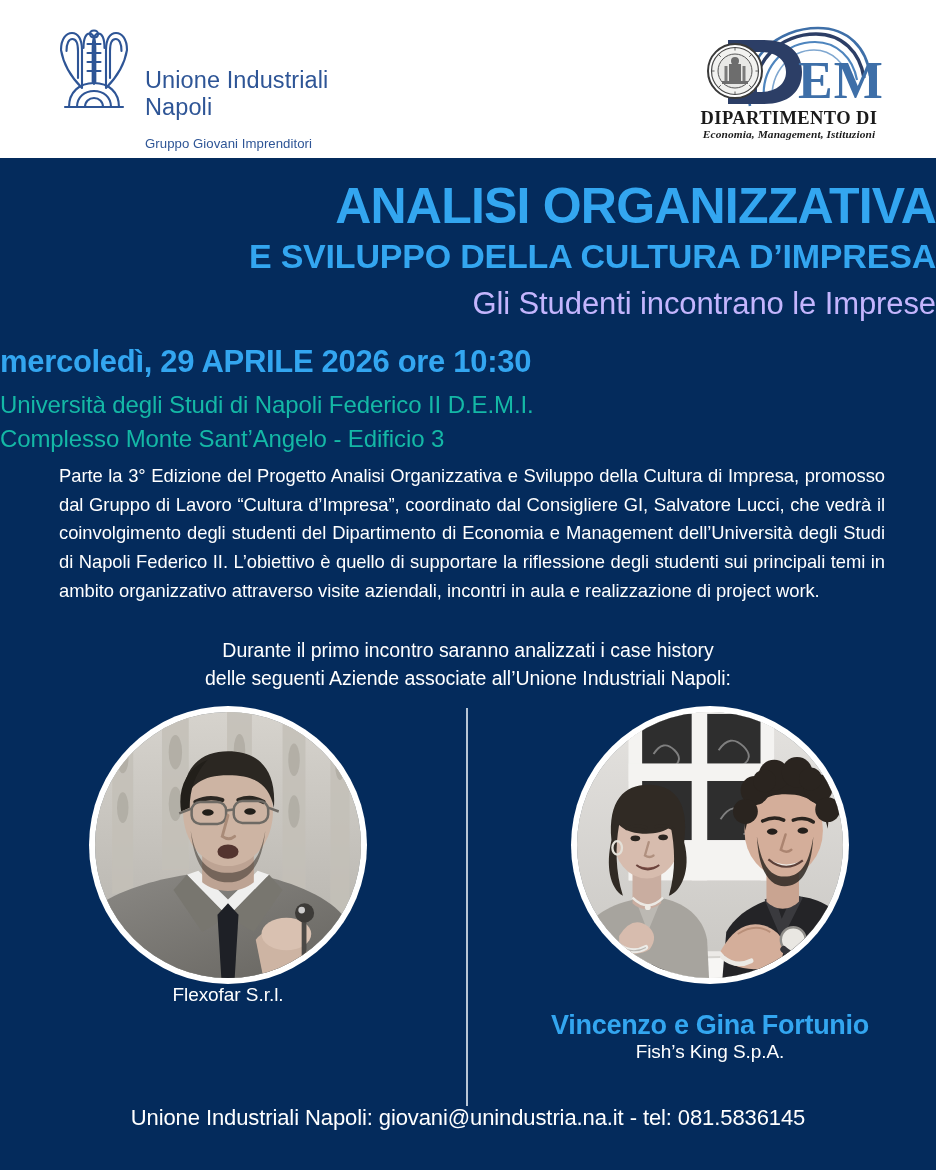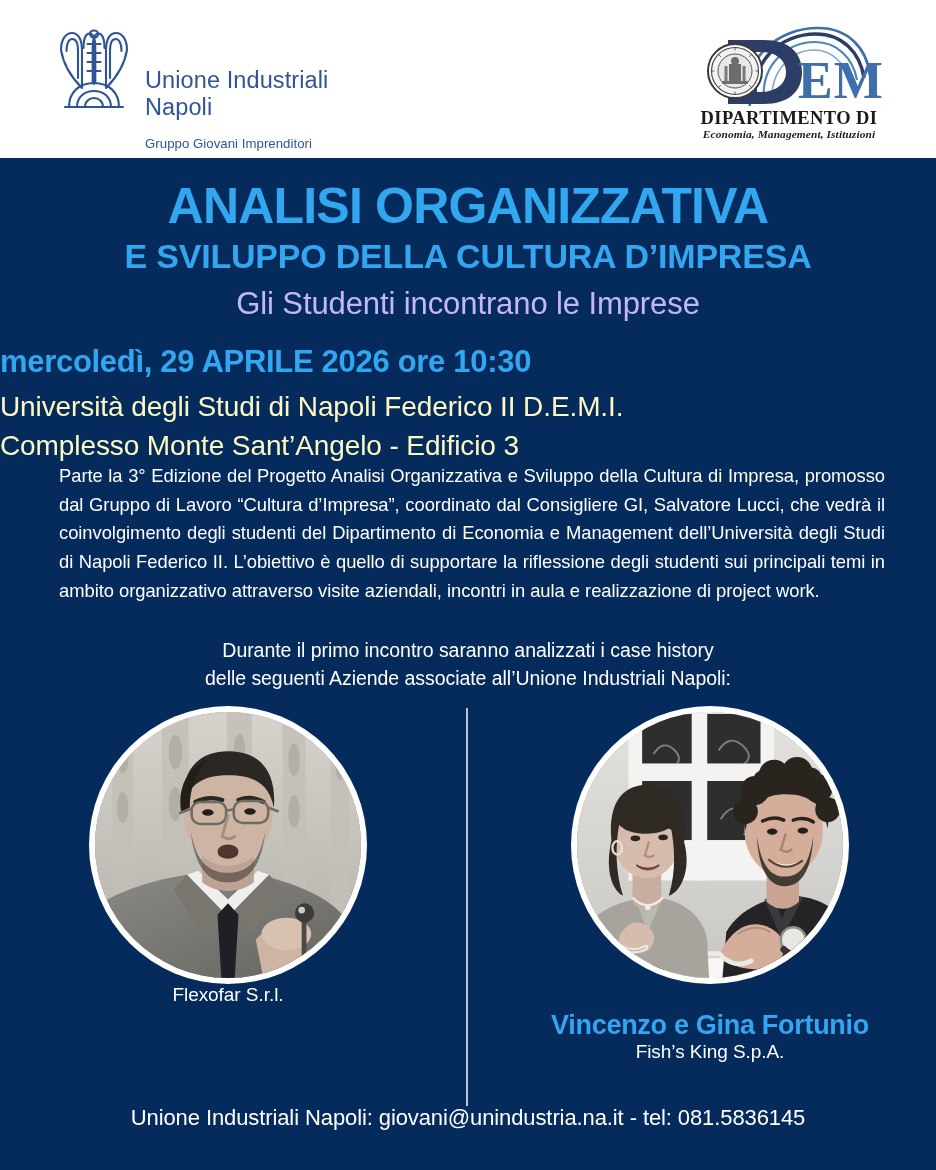--- a/index.html
+++ b/index.html
@@ -118,21 +118,21 @@
     color: #1b1b1b;
     white-space: nowrap;
   }
 
   
   .title-block {
     position: absolute;
     left: 0;
     top: 180px;
     width: 936px;
-    text-align: center;
+    text-align: right;
   }
   .title-main {
     font-size: 50px;
     font-weight: bold;
     color: #33A6F0;
     letter-spacing: -0.8px;
     line-height: 1.04;
     margin: 0;
     white-space: nowrap;
   }
@@ -165,23 +165,23 @@
   }
   .event-date {
     font-size: 31px;
     font-weight: bold;
     color: #33A6F0;
     letter-spacing: -0.3px;
     margin: 0;
     white-space: nowrap;
   }
   .venue-line {
-    font-size: 28px;
-    font-weight: 400;
-    color: #fef9c3;
+    font-size: 24px;
+    font-weight: 400;
+    color: #14b8a6;
     letter-spacing: -0.1px;
     line-height: 1.32;
     margin: 9px 0 0 0;
     white-space: nowrap;
   }
   .venue-line + .venue-line {
     margin-top: 2px;
   }
 
   

